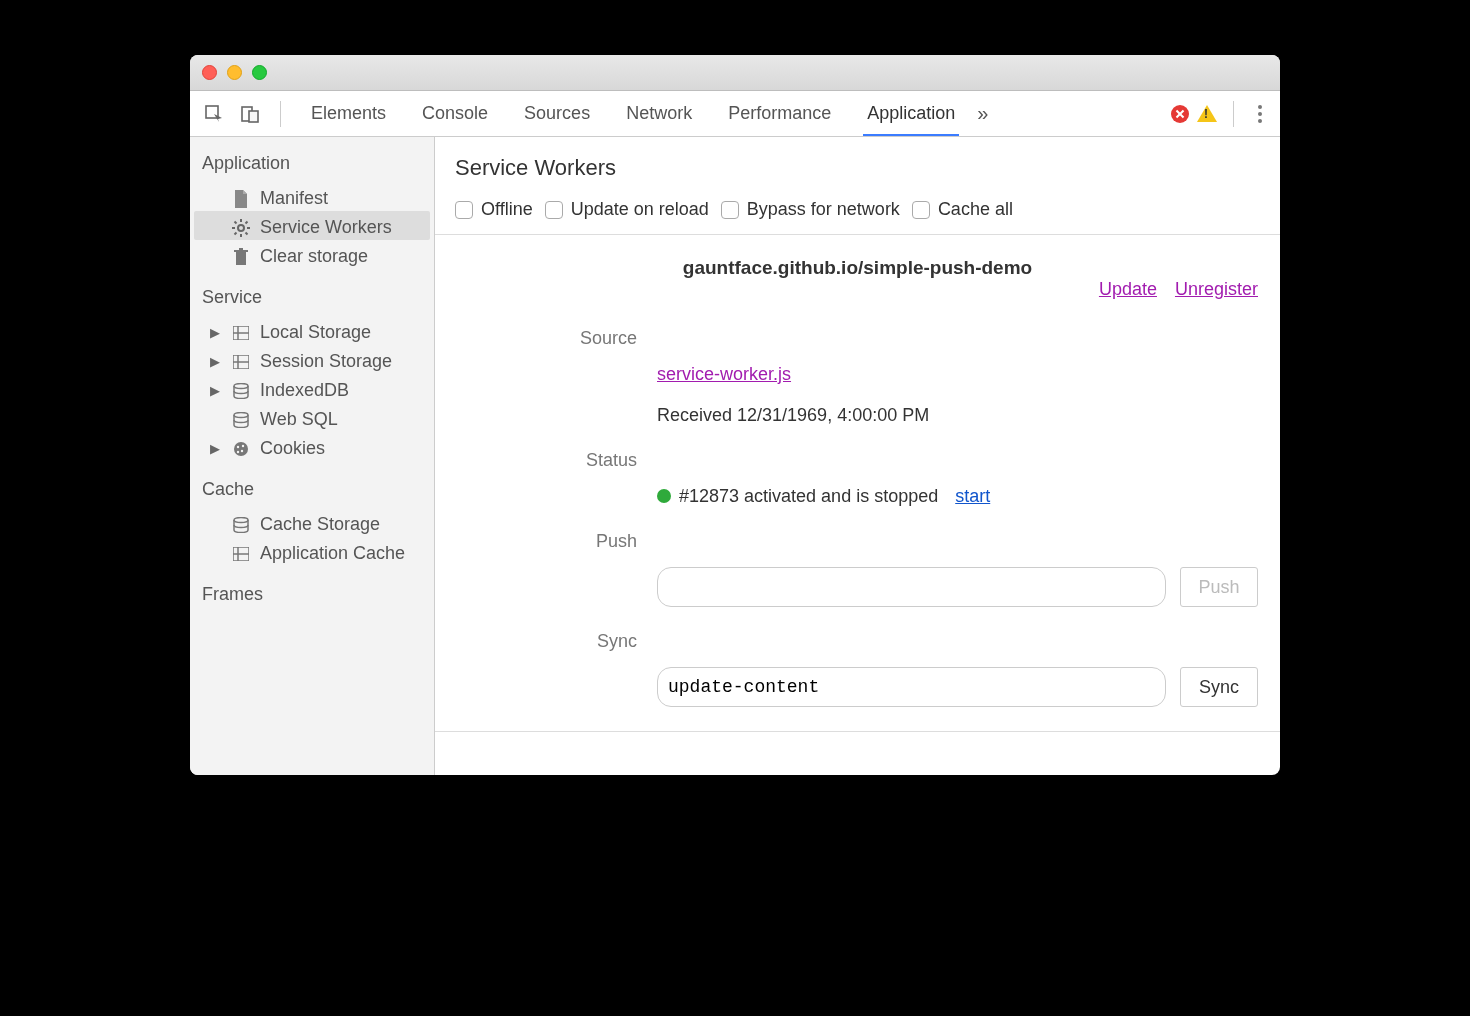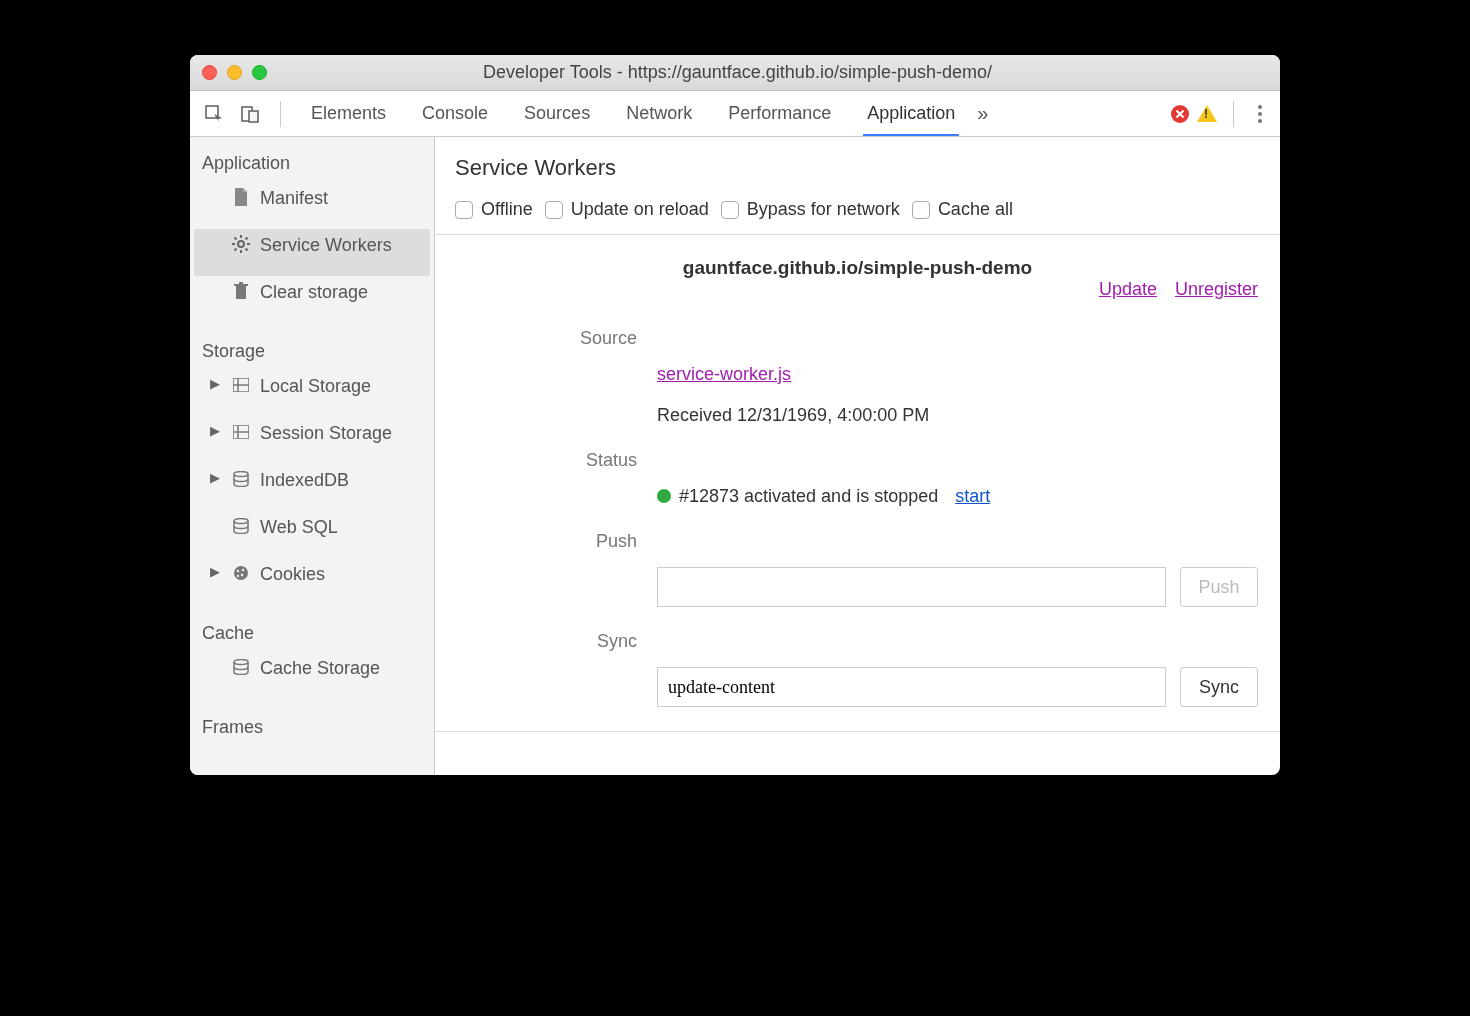--- a/index.html
+++ b/index.html
@@ -71,22 +71,22 @@
     width: 245px;
     background: #f3f3f3;
     border-right: 1px solid #ccc;
     overflow-y: auto;
     font-size: 18px;
     color: #555;
   }
   .side-section { padding: 6px 0 2px; }
   .side-header { padding: 10px 12px 8px; color: #555; }
   .side-item {
-    display:flex; align-items:flex-start; gap:10px;
-    padding: 6px 12px 20px 20px; cursor:pointer;
+    display:flex; align-items:center; gap:10px;
+    padding: 6px 12px 2px 20px; cursor:pointer;
   }
   .side-item.selected { background: #ddd; border-radius: 2px; margin: 0 4px; padding-left:16px; }
   .tree-arrow { width:12px; display:inline-block; font-size:13px; color:#666; }
   .ic { width:18px; height:18px; display:inline-flex; align-items:center; justify-content:center; color:#666; }
 
   .main { flex:1; display:flex; flex-direction:column; overflow:auto; }
   .main-header { padding: 18px 20px 14px; }
   .main-title { font-size: 22px; color:#333; margin-bottom: 14px; }
   .checks { display:flex; gap:12px; font-size:18px; color:#333; padding-top:4px; }
   .chk { display:flex; align-items:center; gap:8px; }
@@ -101,43 +101,42 @@
 
   .row { display:flex; align-items:flex-start; margin-bottom: 20px; }
   .row-label { width: 200px; text-align:right; color:#777; padding-right: 20px; padding-top:4px; }
   .row-body { flex:1; color:#333;margin-top:40px; }
   .row-body .sub { margin-top:20px; color:#333; }
   .status-dot { width:14px;height:14px;background:#2faa3b;border-radius:50%; display:inline-block; margin-right:8px; position:relative; top:1px;}
   .inline-link { color:#1155cc; text-decoration:underline; margin-left:12px; cursor:pointer; }
 
   .row-input { display:flex; gap:14px; align-items:center; }
   .txt {
-    flex:1; height:40px; border:1px solid #ccc; border-radius:0;
-    padding:0 10px; font-size:18px; font-family:Liberation Serif, serif;
+    flex:1; height:40px; border:1px solid #ccc; border-radius:14px;
+    padding:0 10px; font-size:18px; font-family:Liberation Mono, monospace;
   }
   .btn {
     height:40px; min-width:78px; border:1px solid #ccc; border-radius:3px;
     background:#fff; font-size:18px; color:#333; padding:0 16px; cursor:pointer;
   }
   .btn:disabled { color:#bbb; }
 
   svg { display:block; }
 </style>
 </head>
 <body>
 
 <div class="window">
 
   <div class="titlebar">
     <div class="traffic">
       <div class="light red"></div>
       <div class="light yellow"></div>
       <div class="light green"></div>
     </div>
-    <div class="title">Developer Tools - https://gauntface.github.io/simple-push-demo/</div>
     <div style="width:60px"></div>
   </div>
 
   <div class="tabbar">
     <div class="icon-btn">
       <svg width="20" height="20" viewBox="0 0 20 20">
           <rect x="2" y="2" width="12" height="12" fill="none" stroke="#666" stroke-width="1.6"></rect>
           <path d="M10 10 L18 14 L14 15 L15 18 Z" fill="#666"></path>
         </svg>
     </div>
@@ -208,21 +207,21 @@
                 <rect x="3" y="4" width="10" height="13" fill="#777"></rect>
                 <rect x="1" y="2" width="14" height="2" fill="#777"></rect>
                 <rect x="6" y="0" width="4" height="2" fill="#777"></rect>
               </svg>
             </span>
           <span>Clear storage</span>
         </div>
       </div>
 
       <div class="side-section">
-        <div class="side-header">Storage</div>
+        <div class="side-header">Service</div>
         <div class="side-item">
           <span class="tree-arrow">▶</span>
           <span class="ic">
               <svg width="16" height="14" viewBox="0 0 16 14">
                 <rect x="0" y="0" width="16" height="14" fill="none" stroke="#777" stroke-width="1.5"></rect>
                 <line x1="0" y1="7" x2="16" y2="7" stroke="#777" stroke-width="1.5"></line>
                 <line x1="5" y1="0" x2="5" y2="14" stroke="#777" stroke-width="1.5"></line>
               </svg>
             </span>
           <span>Local Storage</span>
@@ -280,20 +279,31 @@
         <div class="side-item">
           <span class="tree-arrow"></span>
           <span class="ic">
               <svg width="16" height="16" viewBox="0 0 16 16">
                 <ellipse cx="8" cy="3" rx="7" ry="2.5" fill="none" stroke="#777" stroke-width="1.5"></ellipse>
                 <path d="M1 3 V13 A7 2.5 0 0 0 15 13 V3" fill="none" stroke="#777" stroke-width="1.5"></path>
                 <path d="M1 8 A7 2.5 0 0 0 15 8" fill="none" stroke="#777" stroke-width="1.5"></path>
               </svg>
             </span>
           <span>Cache Storage</span>
+        </div>
+        <div class="side-item">
+          <span class="tree-arrow"></span>
+          <span class="ic">
+              <svg width="16" height="14" viewBox="0 0 16 14">
+                <rect x="0" y="0" width="16" height="14" fill="none" stroke="#777" stroke-width="1.5"></rect>
+                <line x1="0" y1="7" x2="16" y2="7" stroke="#777" stroke-width="1.5"></line>
+                <line x1="5" y1="0" x2="5" y2="14" stroke="#777" stroke-width="1.5"></line>
+              </svg>
+            </span>
+          <span>Application Cache</span>
         </div>
       </div>
 
       <div class="side-section">
         <div class="side-header">Frames</div>
       </div>
     </div>
 
     <div class="main">
       <div class="main-header">

